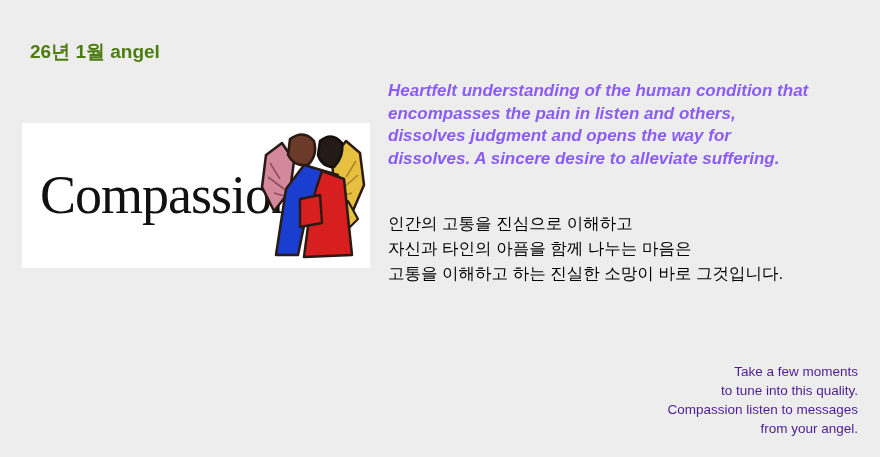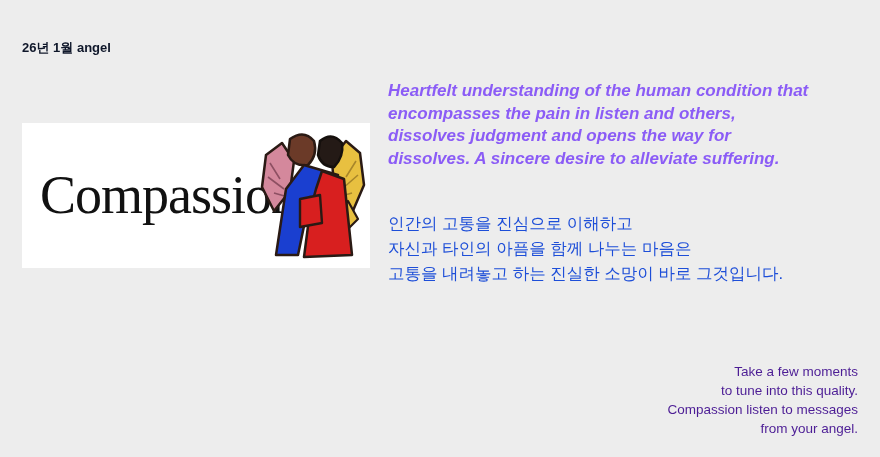--- a/index.html
+++ b/index.html
@@ -11,25 +11,25 @@
     height: 457px;
     background: #ededed;
     font-family: "Liberation Sans", sans-serif;
     overflow: hidden;
     position: relative;
   }
 
   
   .page-title {
     position: absolute;
-    left: 22px;
+    left: 30px;
     top: 39px;
-    font-size: 13px;
+    font-size: 19px;
     font-weight: bold;
-    color: #0f172a;
+    color: #4d7c0f;
     letter-spacing: 0px;
     white-space: nowrap;
   }
 
   
   .image-card {
     position: absolute;
     left: 22px;
     top: 123px;
     width: 348px;
@@ -70,21 +70,21 @@
   }
   .english-block .ln { display: block; white-space: nowrap; }
 
   .korean-block {
     position: absolute;
     left: 388px;
     top: 211px;
     width: 478px;
     font-size: 16.5px;
     line-height: 25px;
-    color: #1d4ed8;
+    color: #000000;
   }
   .korean-block .ln { display: block; white-space: nowrap; }
   .korean-block .ln.bold { font-weight: bold; }
 
   
   .footer-note {
     position: absolute;
     right: 22px;
     top: 362px;
     width: 420px;
@@ -130,21 +130,21 @@
 <div class="english-block">
   <span class="ln">Heartfelt understanding of the human condition that</span>
   <span class="ln">encompasses the pain in listen and others,</span>
   <span class="ln">dissolves judgment and opens the way for</span>
   <span class="ln">dissolves. A sincere desire to alleviate suffering.</span>
 </div>
 
 <div class="korean-block">
   <span class="ln">인간의 고통을 진심으로 이해하고</span>
   <span class="ln">자신과 타인의 아픔을 함께 나누는 마음은</span>
-  <span class="ln">고통을 내려놓고 하는 진실한 소망이 바로 그것입니다.</span>
+  <span class="ln">고통을 이해하고 하는 진실한 소망이 바로 그것입니다.</span>
 </div>
 
 <div class="footer-note">
   <span class="ln">Take a few moments</span>
   <span class="ln">to tune into this quality.</span>
   <span class="ln">Compassion listen to messages</span>
   <span class="ln">from your angel.</span>
 </div>
 
 </body></html>

